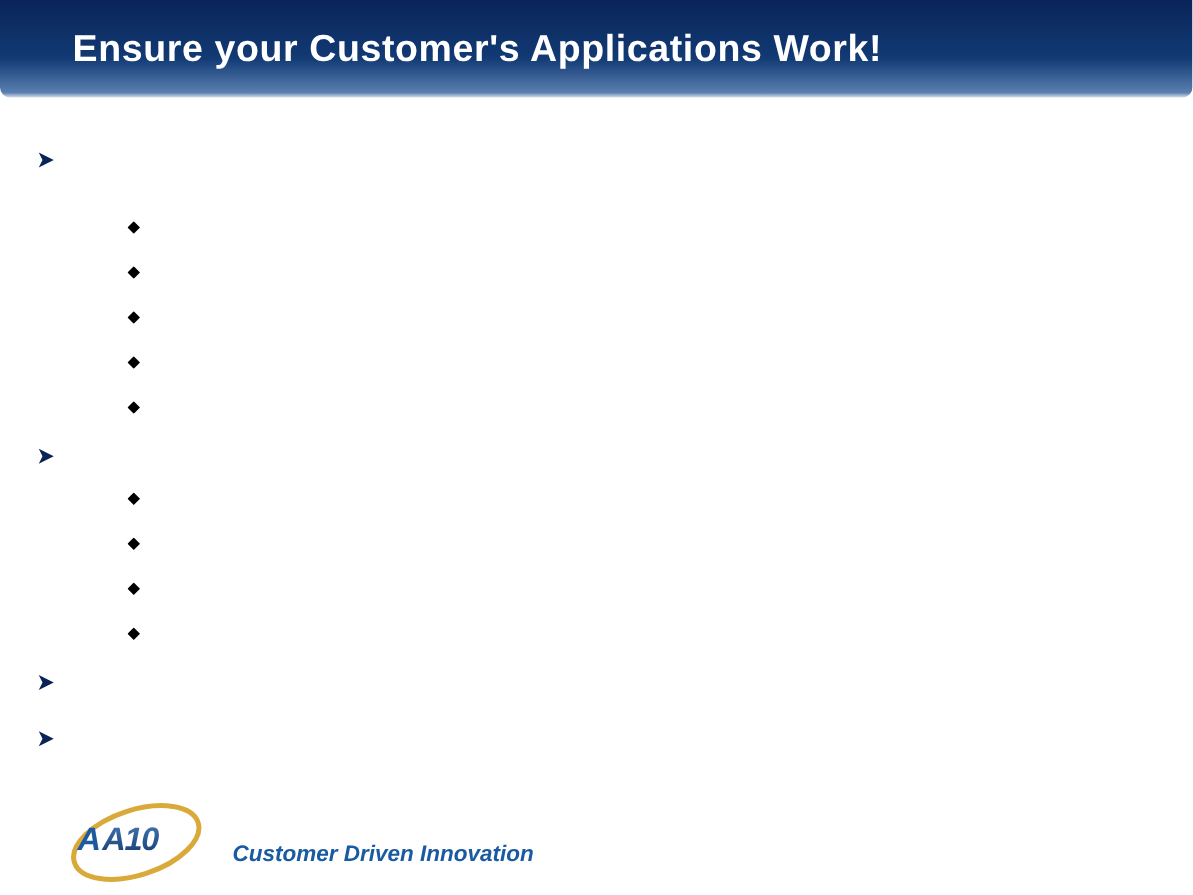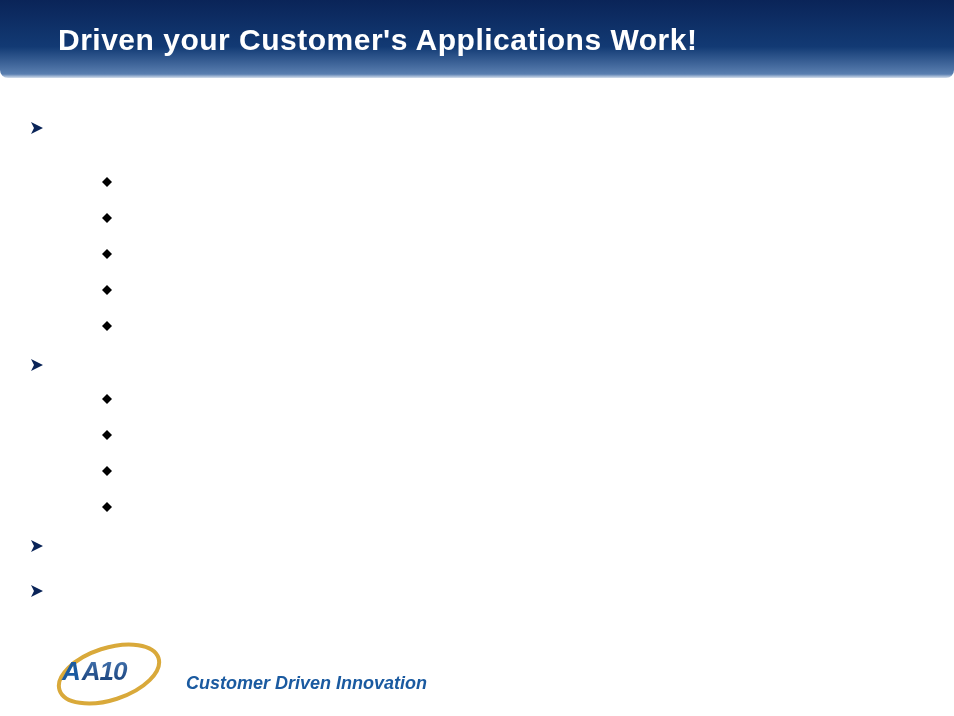--- a/index.html
+++ b/index.html
@@ -121,21 +121,21 @@
       font-style: italic;
       font-weight: bold;
       margin-left: 42px;
       margin-top: 24px;
     }
   </style>
 </head>
 <body>
 
 <div class="header-bar">
-  <div class="header-title">Driven your Customer's Applications Work!</div>
+  <div class="header-title">Ensure your Customer's Applications Work!</div>
 </div>
 
 <div class="content">
 
   <div class="main-bullet">
     <span class="arrow-icon">
       <svg viewBox="0 0 14 14">
           <polygon points="1,1 13,7 1,13 4,7" fill="#0a2458"></polygon>
         </svg>
     </span>

